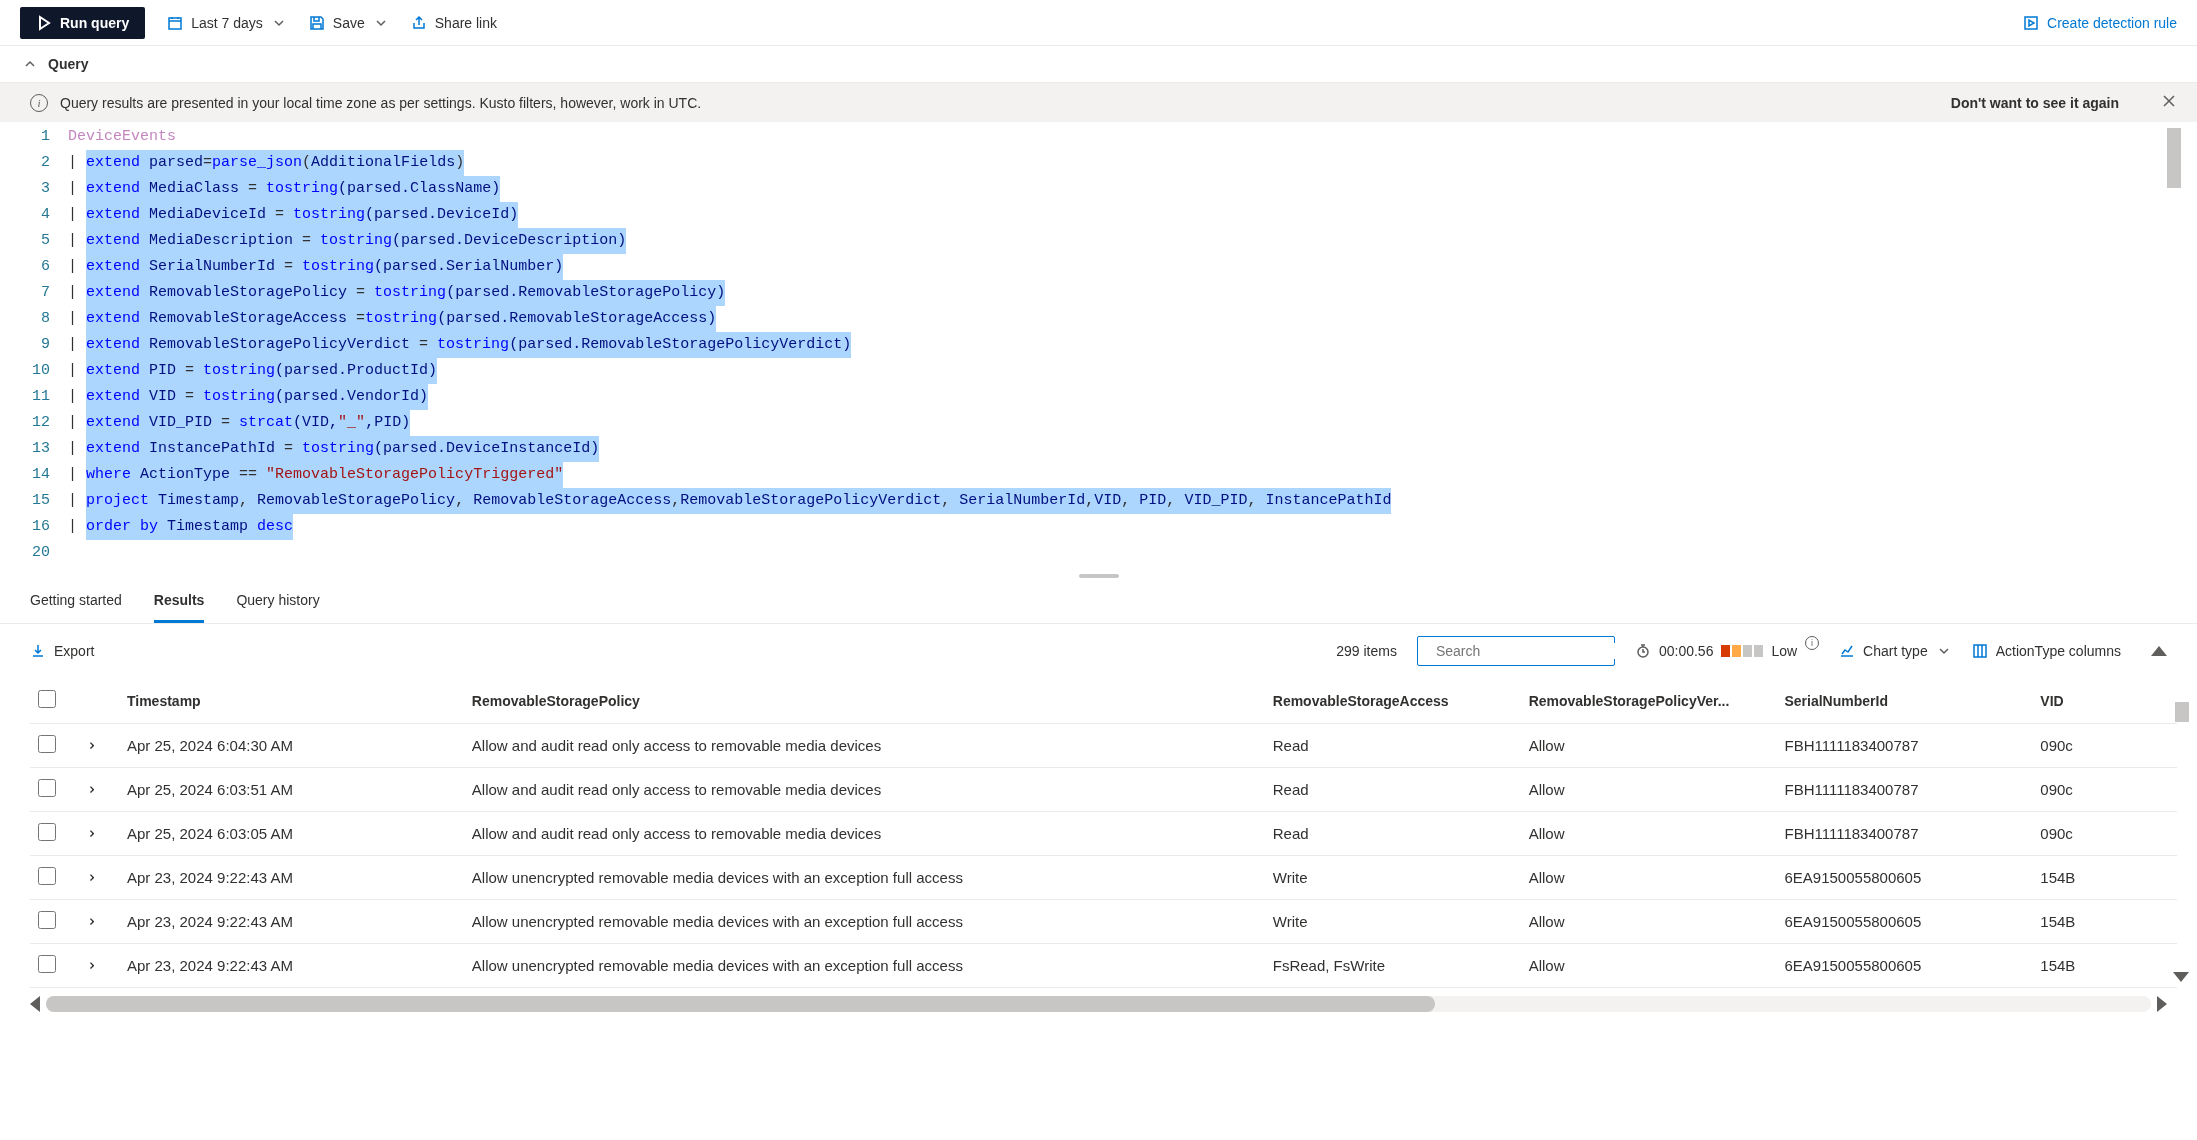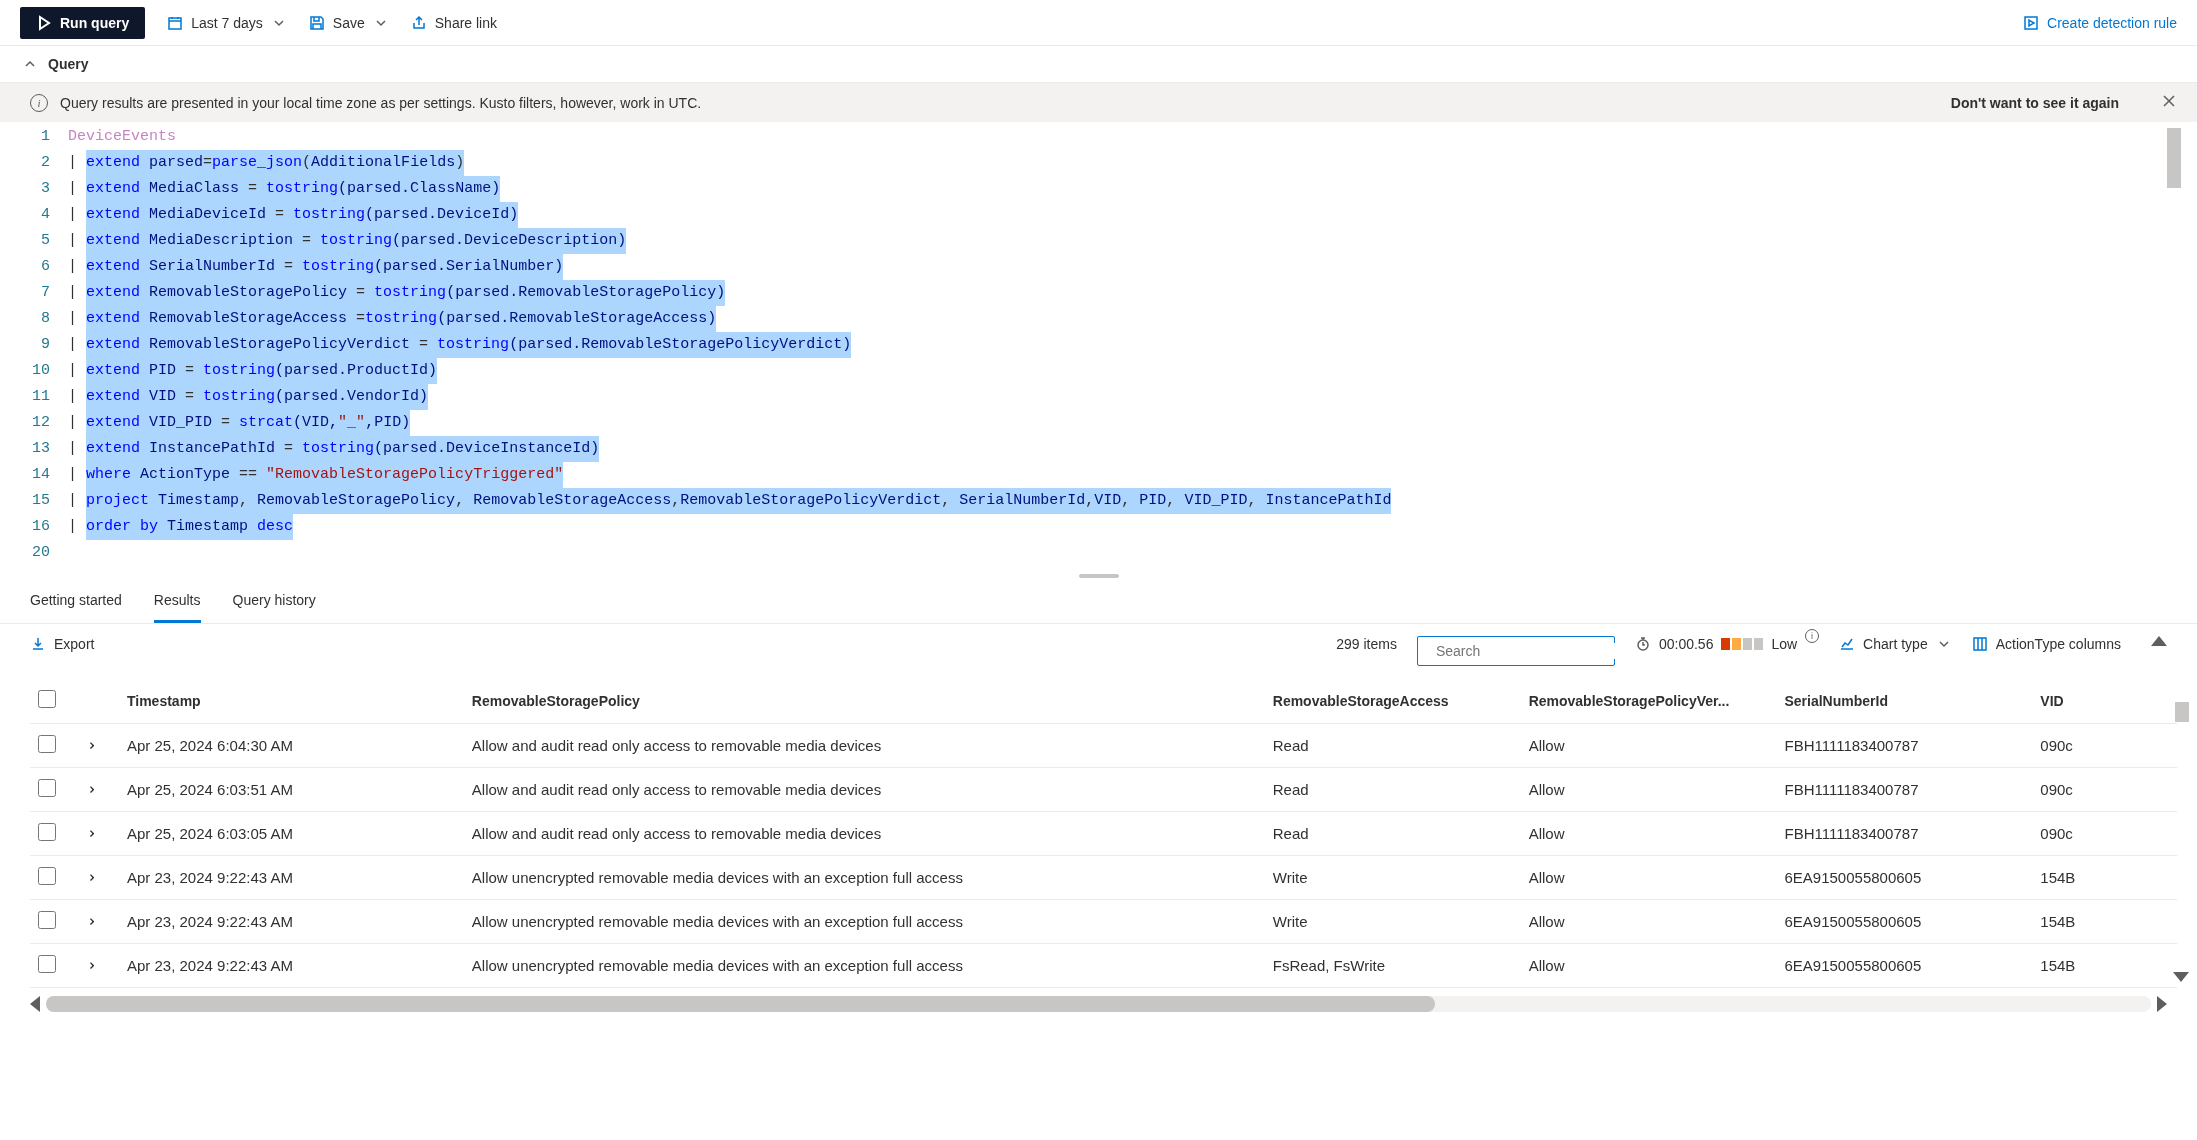--- a/index.html
+++ b/index.html
@@ -99,25 +99,25 @@
     cursor: ns-resize;
   }
   .drag-handle span { width:40px; height:4px; background:#c8c6c4; border-radius:2px; }
 
   
   .tabs {
     display: flex; gap: 32px; padding: 0 30px;
     border-bottom: 1px solid #edebe9;
   }
   .tab { padding: 12px 0; cursor:pointer; color:#323130; }
-  .tab.active { font-weight:400; border-bottom: 3px solid #0078d4; }
+  .tab.active { font-weight:700; border-bottom: 3px solid #0078d4; }
 
   
   .results-toolbar {
-    display: flex; align-items: flex-start;
+    display: flex; align-items: center;
     padding: 12px 30px; gap: 20px;
     position: relative;
   }
   .search-box {
     display:flex; align-items:center;
     border: 1px solid #0078d4; border-radius: 2px;
     padding: 6px 10px; gap:8px;
     width: 198px;
   }
   .search-box input { border:none; outline:none; font-size:14px; flex:1; color:#605e5c; }

